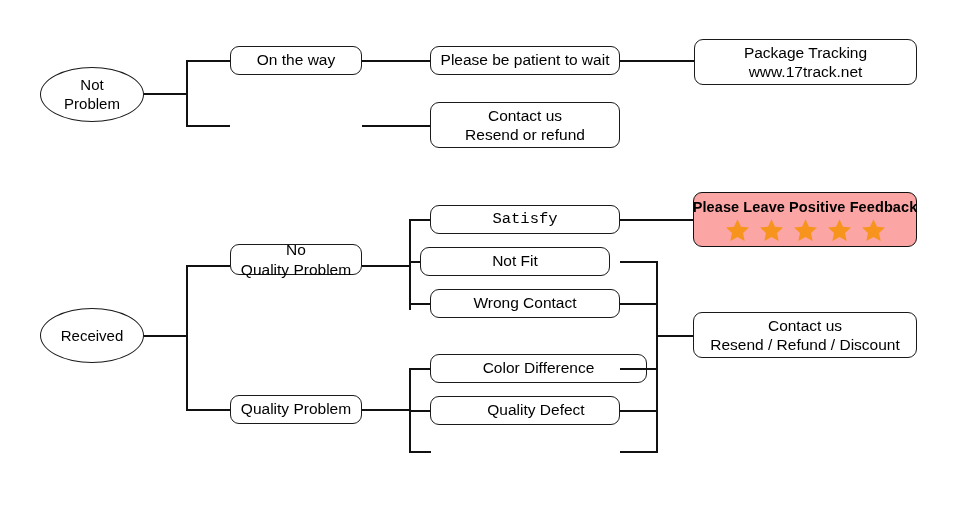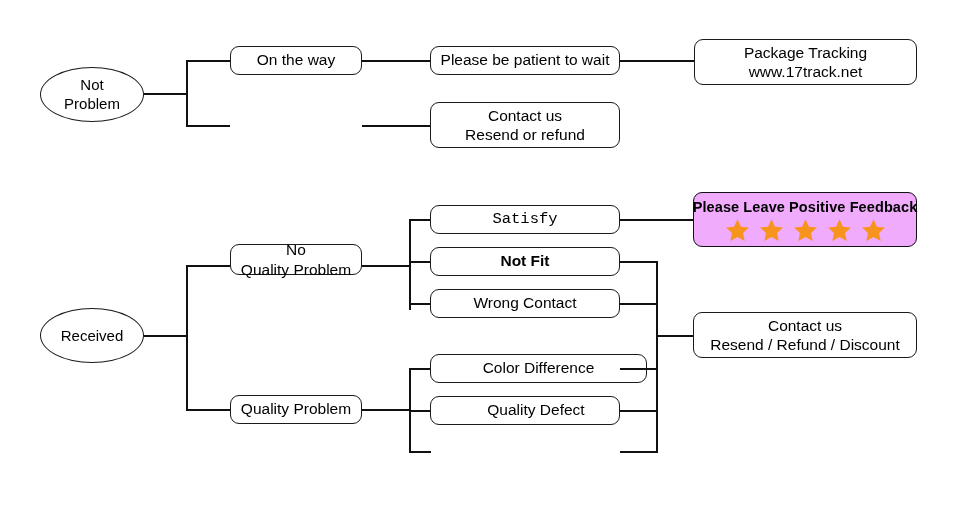--- a/index.html
+++ b/index.html
@@ -45,21 +45,21 @@
   }
   .h{height:1.6px;}
   .v{width:1.6px;}
 
   
   .feedback{
     position:absolute;
     box-sizing:border-box;
     border:1.6px solid #111111;
     border-radius:9px;
-    background:#f0abfc;
+    background:#fca5a5;
     display:flex;
     flex-direction:column;
     align-items:center;
     justify-content:center;
     padding-top:3px;
   }
   .feedback .fb-text{
     font-size:14.5px;
     font-weight:600;
     color:#000;
@@ -122,21 +122,21 @@
 
   <div class="node rbox" style="left:230px;top:395px;width:132px;height:29px;">Quality Problem</div>
 
   <div class="ln h" style="left:362px;top:265px;width:48px;"></div>
   <div class="ln v" style="left:409px;top:219px;height:91px;"></div>
   <div class="ln h" style="left:409px;top:219px;width:22px;"></div>
   <div class="ln h" style="left:409px;top:261px;width:22px;"></div>
   <div class="ln h" style="left:409px;top:303px;width:22px;"></div>
 
   <div class="node rbox" style="left:430px;top:205px;width:190px;height:29px;font-family:Liberation Mono, monospace;">Satisfy</div>
-  <div class="node rbox" style="left:430px;top:247px;width:190px;height:29px;font-weight:bold;">Not Fit</div>
+  <div class="node rbox" style="left:420px;top:247px;width:190px;height:29px;">Not Fit</div>
   <div class="node rbox" style="left:430px;top:289px;width:190px;height:29px;">Wrong Contact</div>
 
   <div class="ln h" style="left:362px;top:409px;width:48px;"></div>
   <div class="ln v" style="left:409px;top:368px;height:84px;"></div>
   <div class="ln h" style="left:409px;top:368px;width:22px;"></div>
   <div class="ln h" style="left:409px;top:410px;width:22px;"></div>
   <div class="ln h" style="left:409px;top:451px;width:22px;"></div>
 
   <div class="node rbox" style="left:430px;top:354px;width:217px;height:29px;">Color Difference</div>
   <div class="node rbox" style="left:430px;top:396px;width:190px;height:29px;padding-left:22px;">Quality Defect</div>

